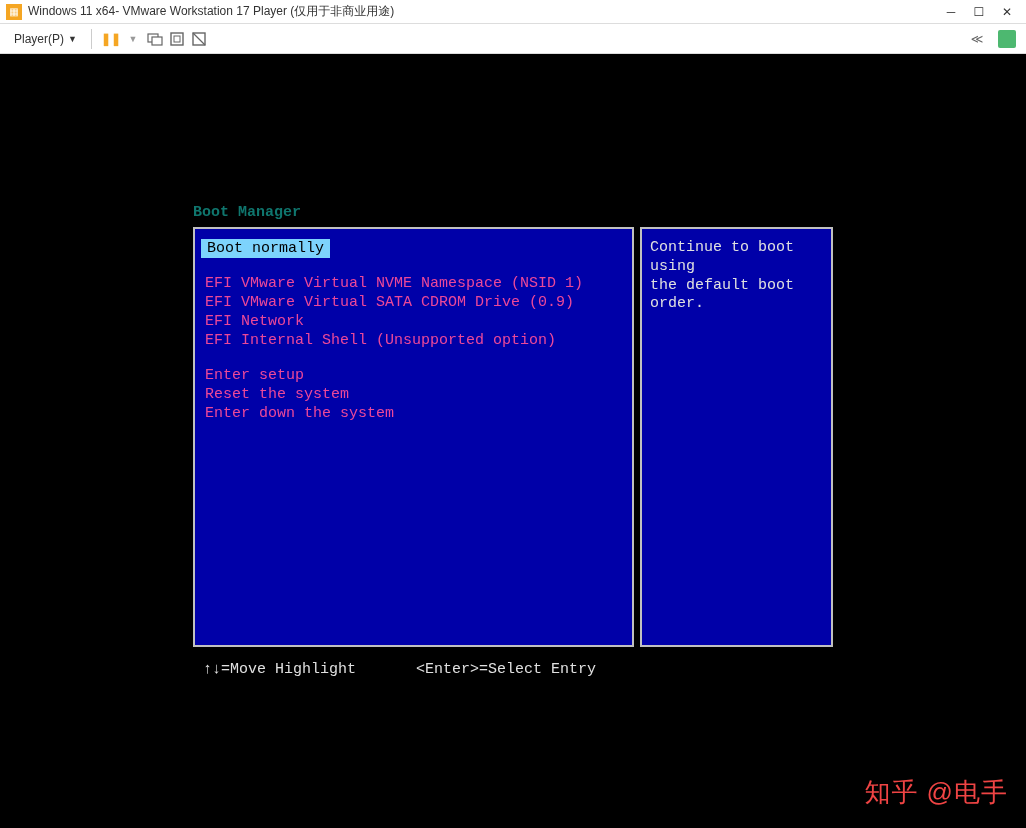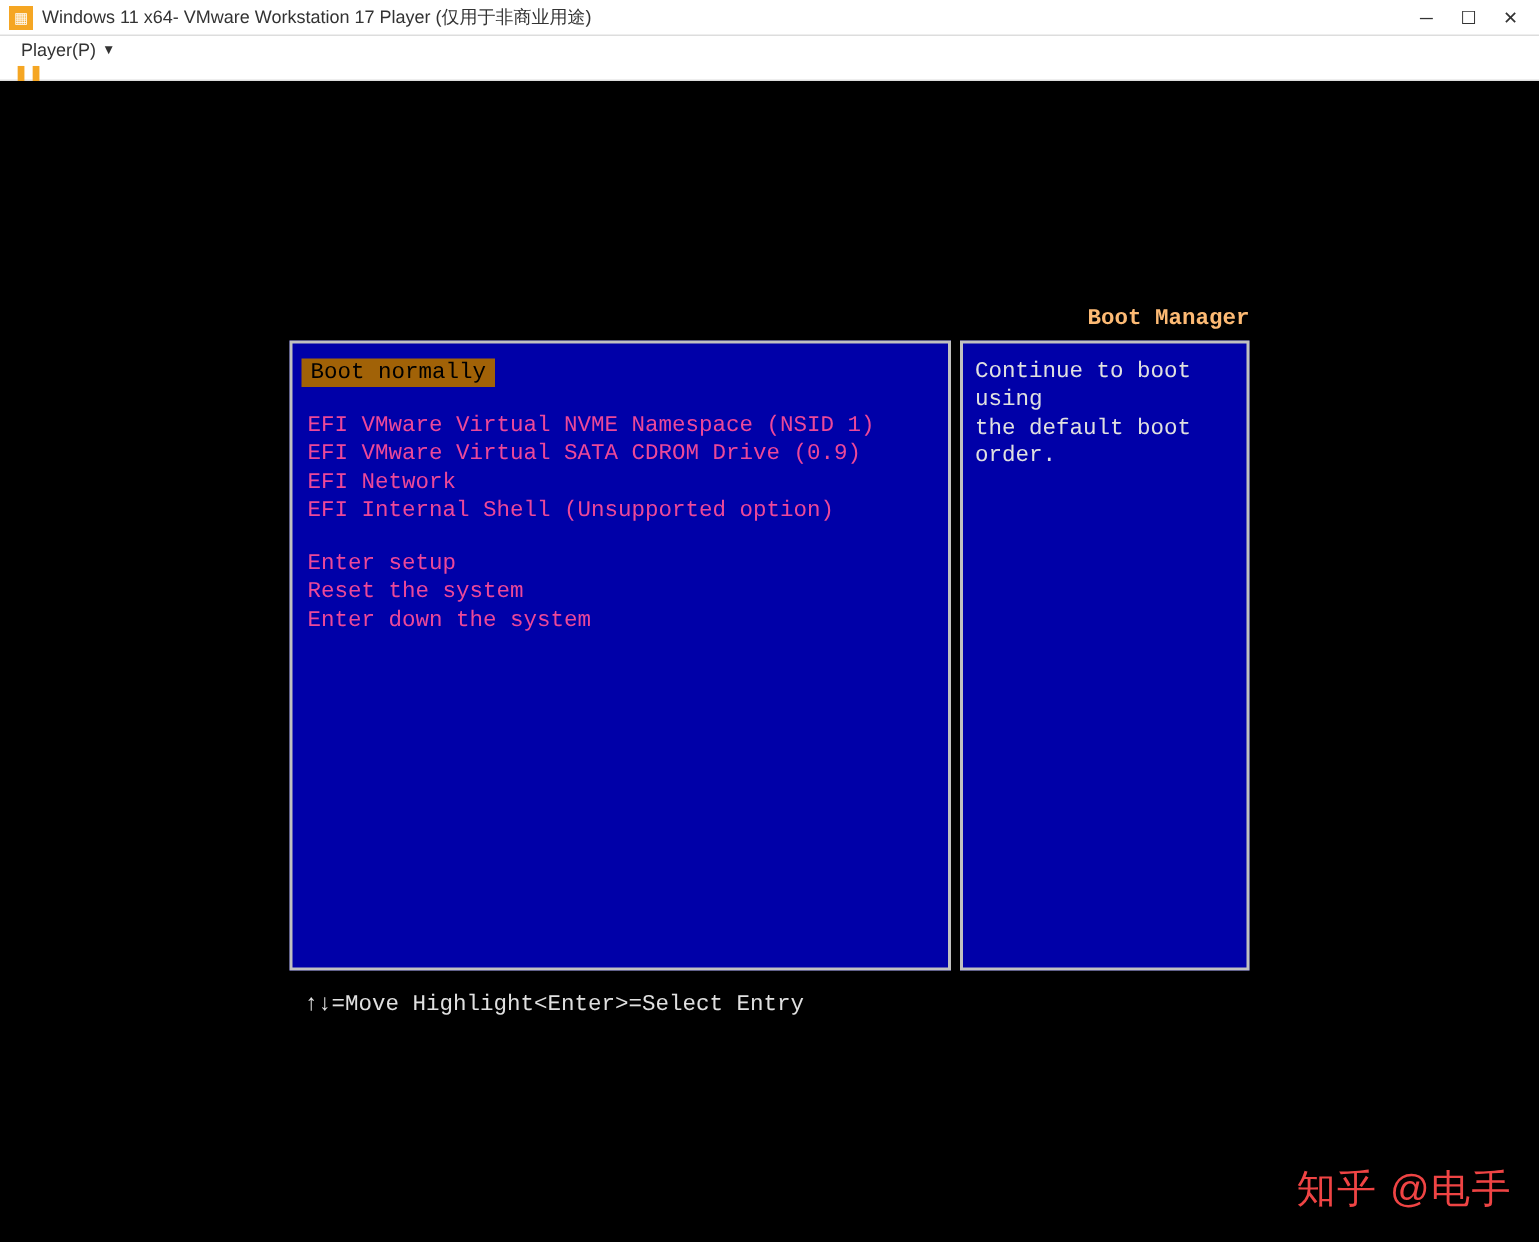--- a/index.html
+++ b/index.html
@@ -36,26 +36,25 @@
 .titlebar .win-controls span {
   width: 14px; height: 14px;
   display: inline-flex; align-items: center; justify-content: center;
   cursor: pointer;
   font-size: 12px;
 }
 .toolbar {
   height: 30px;
   background: #fff;
   display: flex;
-  align-items: flex-start;
+  align-items: center;
   padding: 0 8px;
   border-bottom: 1px solid #ddd;
   font-size: 12px;
   color: #333;
-  flex-direction: column;
 }
 .toolbar .player-menu {
   display: flex; align-items: center; gap: 4px;
   padding: 2px 6px;
   cursor: pointer;
 }
 .toolbar .sep {
   width: 1px; height: 20px; background: #ccc; margin: 0 8px;
 }
 .toolbar .tb-icon {
@@ -81,22 +80,22 @@
 .boot-mgr {
   position: absolute;
   left: 50%; transform: translateX(-50%);
   top: 150px;
   width: 640px;
   font-family: "Courier New", monospace;
   font-size: 15px;
   color: #c0c0c0;
 }
 .boot-title {
-  text-align: right;
-  color: #fdba74;
+  text-align: left;
+  color: #0f766e;
   font-weight: bold;
   margin-bottom: 6px;
 }
 .boot-panels {
   display: flex;
   gap: 6px;
 }
 .boot-left {
   flex: 1;
   background: #0000a8;
@@ -113,33 +112,34 @@
   color: #e0e0e0;
   line-height: 1.25;
 }
 .boot-item {
   padding: 1px 10px;
   color: #ec4899;
   cursor: pointer;
   white-space: nowrap;
 }
 .boot-item.selected {
-  background: #a16207;
+  background: #7dd3fc;
   color: #000;
   display: inline-block;
   margin-left: 6px;
   padding: 1px 6px;
 }
 .boot-item.selected::before { content: ""; }
 .boot-section-gap { height: 16px; }
 .boot-footer {
   margin-top: 14px;
   color: #e0e0e0;
   padding: 0 10px;
   display: flex;
+  gap: 60px;
 }
 
 .watermark {
   position: absolute;
   right: 18px; bottom: 18px;
   color: #ef4444;
   font-size: 26px;
   font-family: "Microsoft YaHei", sans-serif;
   letter-spacing: 1px;
 }

